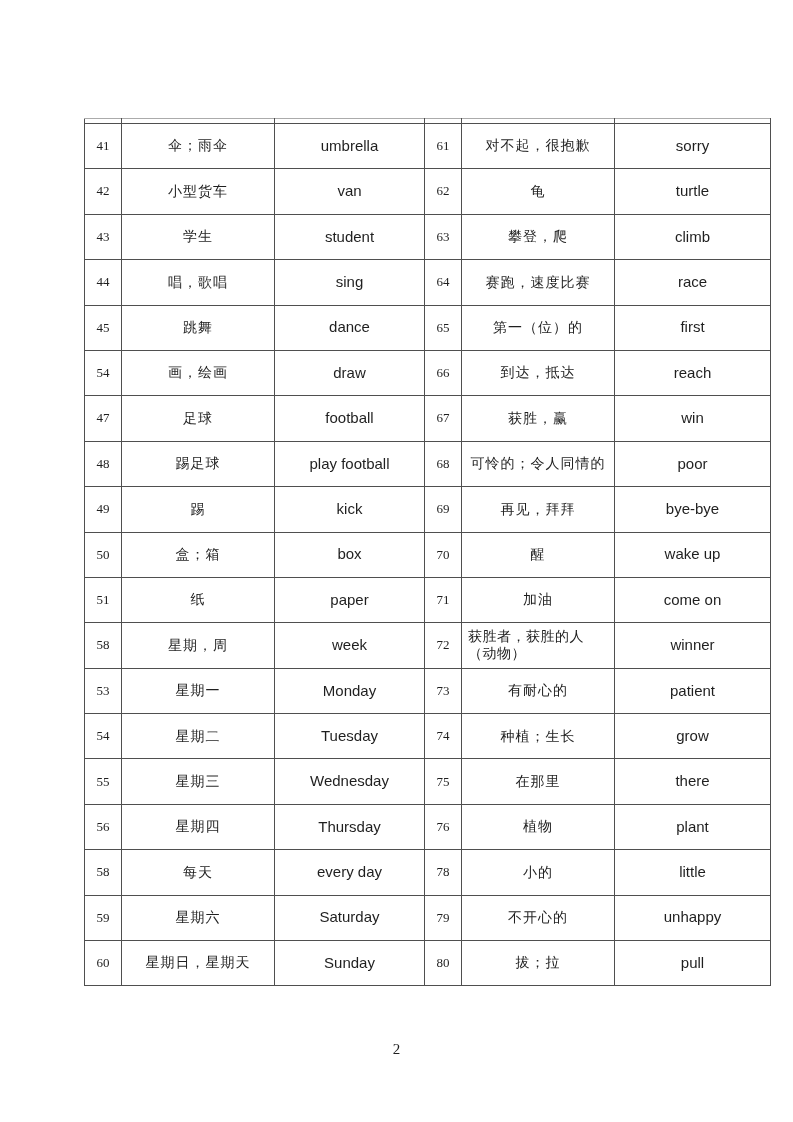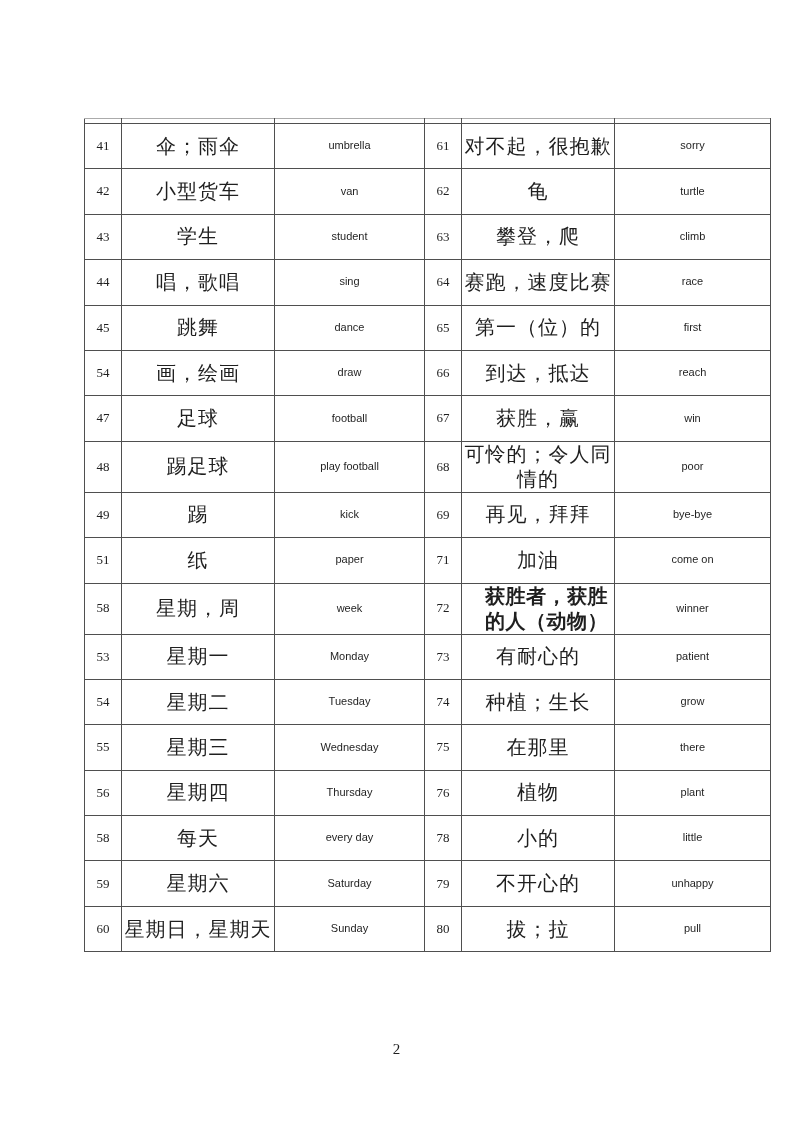--- a/index.html
+++ b/index.html
@@ -32,32 +32,31 @@
   tr.row { height: 45.4px; }
   
   tr.sliver { height: 5px; }
   tr.sliver td { border-top: 1px solid #ababab; border-bottom: 1px solid #4f4f4f; }
   td.no {
     font-family: "Liberation Serif", "DejaVu Serif", serif;
     font-size: 13px;
   }
   td.cn {
     font-family: "Liberation Serif", "DejaVu Serif", serif;
-    font-size: 20px;
+    font-size: 14px;
     letter-spacing: 1px;
   }
   td.cn.long {
-    text-align: right;
+    text-align: left;
     padding: 0 6px;
     letter-spacing: 0.5px;
-    font-weight: bold;
   }
   td.en {
     font-family: "Liberation Sans", "DejaVu Sans", sans-serif;
-    font-size: 11px;
+    font-size: 15px;
   }
   .pagenum {
     position: absolute;
     left: 0; top: 1041px;
     width: 793px;
     text-align: center;
     font-family: "Liberation Serif", "DejaVu Serif", serif;
     font-size: 15px;
     color: #1f1f1f;
   }
@@ -151,20 +150,28 @@
         </tr>
         <tr class="row">
           <td class="no">49</td>
           <td class="cn">踢</td>
           <td class="en">kick</td>
           <td class="no">69</td>
           <td class="cn">再见，拜拜</td>
           <td class="en">bye-bye</td>
         </tr>
         <tr class="row">
+          <td class="no">50</td>
+          <td class="cn">盒；箱</td>
+          <td class="en">box</td>
+          <td class="no">70</td>
+          <td class="cn">醒</td>
+          <td class="en">wake up</td>
+        </tr>
+        <tr class="row">
           <td class="no">51</td>
           <td class="cn">纸</td>
           <td class="en">paper</td>
           <td class="no">71</td>
           <td class="cn">加油</td>
           <td class="en">come on</td>
         </tr>
         <tr class="row">
           <td class="no">58</td>
           <td class="cn">星期，周</td>

